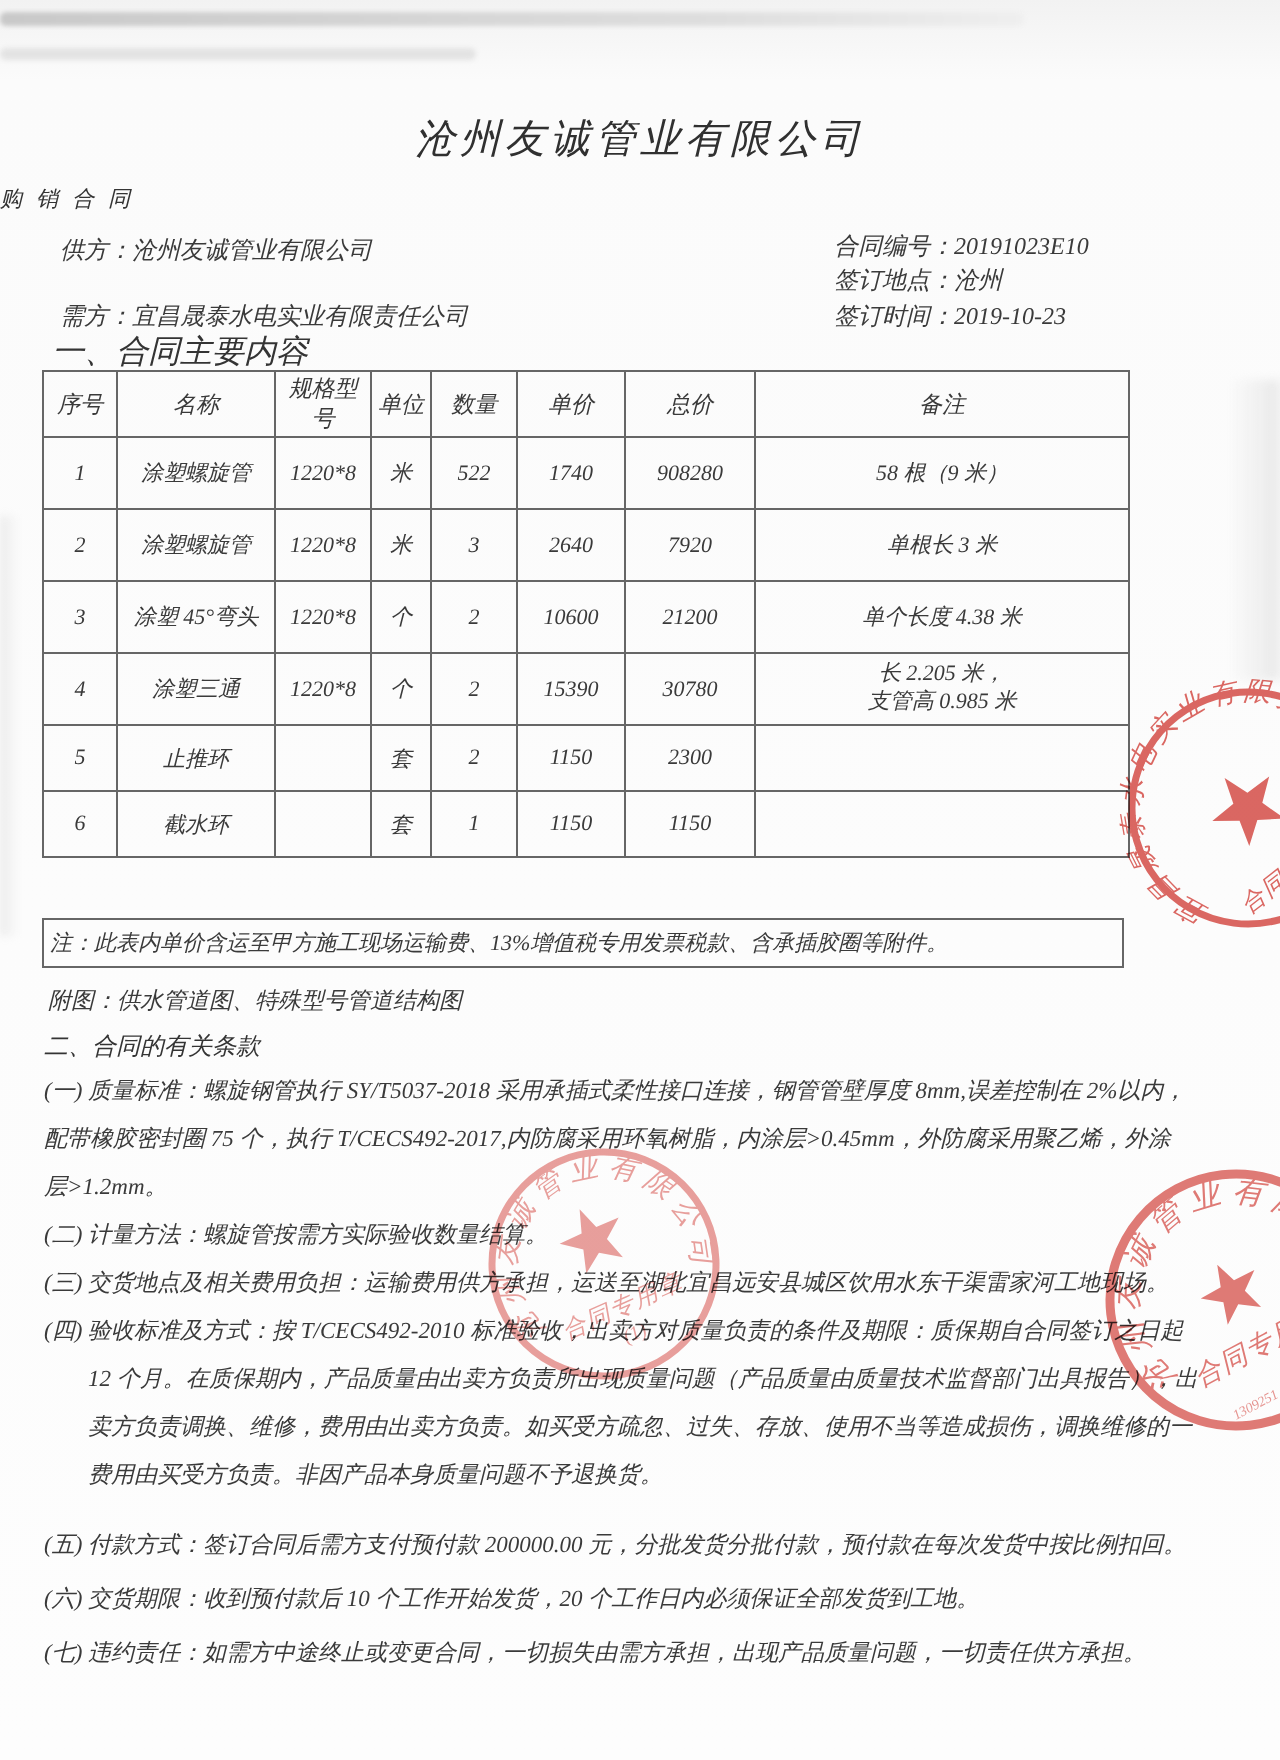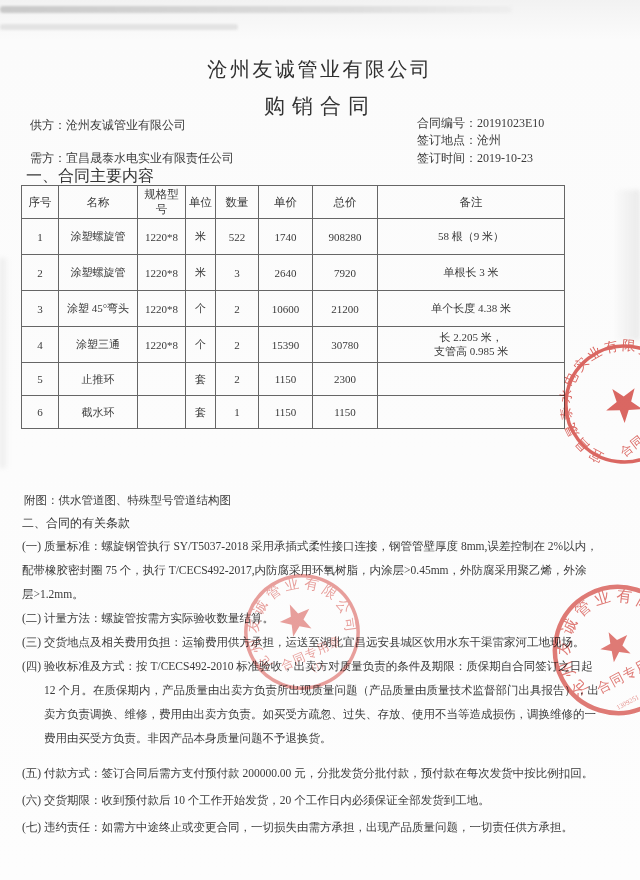--- a/index.html
+++ b/index.html
@@ -1,26 +1,26 @@
 <!DOCTYPE html>
 <html><head>
 <meta charset="utf-8">
 <style>
   :root{ --red:#d5423b; --ink:#3a3a3a; --line:#666; }
   html,body{margin:0;padding:0;}
   body{font-family:"Liberation Serif","DejaVu Serif",serif;}
   .page{position:relative;width:640px;height:880px;overflow:hidden;color:var(--ink);
-        background:linear-gradient(180deg,#f2f2f2 0px,#fbfbfb 40px,#fdfdfd 100%);}
+        background:linear-gradient(180deg,#f2f2f2 0px,#fbfbfb 40px,#fdfdfd 100%);font-style:italic;}
   .abs{position:absolute;}
   .scanbar1{left:0;top:6px;width:512px;height:7px;background:linear-gradient(90deg,#c9c9c9,#dedede 70%,#efefef);filter:blur(1px);border-radius:3px;}
   .scanbar2{left:0;top:24px;width:238px;height:6px;background:#e3e3e3;filter:blur(1.2px);border-radius:3px;}
   .smudge-right{right:0;top:190px;width:26px;height:150px;background:linear-gradient(270deg,#e9e9e9,rgba(255,255,255,0));filter:blur(2px);}
   .smudge-left{left:0;top:258px;width:9px;height:210px;background:linear-gradient(90deg,#e9e9e9,rgba(255,255,255,0));filter:blur(2px);}
   .title{left:0;top:56px;width:640px;text-align:center;font-size:20px;letter-spacing:2.5px;color:#303030;}
-  .subtitle{left:0;top:92px;width:640px;text-align:center;font-size:21px;letter-spacing:7px;color:#343434;}
+  .subtitle{left:0;top:92px;width:640px;font-size:11px;letter-spacing:7px;color:#343434;}
   .party-line{left:30px;font-size:12px;text-align:center;}
   .meta-line{left:417px;font-size:12px;}
   .sec-title{left:26px;font-size:16px;color:#343434;}
   table.items{position:absolute;left:21px;top:185px;width:543px;border-collapse:collapse;table-layout:fixed;
               font-size:11px;color:var(--ink);}
   table.items td,table.items th{border:1px solid var(--line);text-align:center;font-weight:normal;
               padding:0 2px;overflow:hidden;}
   th.h{height:32px;font-size:11.5px;}
   tr.r35 td{height:35px;} tr.r32 td{height:32px;} tr.rt td{height:33px;}
   .remark2{line-height:1.25;}
@@ -150,20 +150,23 @@
       <td></td>
       <td>套</td>
       <td>1</td>
       <td>1150</td>
       <td>1150</td>
       <td></td>
     </tr>
   </tbody>
     </table>
 
+  <div class="abs notebox">
+    <span>注：此表内单价含运至甲方施工现场运输费、13%增值税专用发票税款、含承插胶圈等附件。</span>
+  </div>
 
   <div class="abs attach">附图：供水管道图、特殊型号管道结构图</div>
   <div class="abs sec2">二、合同的有关条款</div>
 
   <div class="abs terms">
     <div class="ln">(一) 质量标准：螺旋钢管执行 SY/T5037-2018 采用承插式柔性接口连接，钢管管壁厚度 8mm,误差控制在 2%以内，</div>
     <div class="ln">配带橡胶密封圈 75 个，执行 T/CECS492-2017,内防腐采用环氧树脂，内涂层&gt;0.45mm，外防腐采用聚乙烯，外涂</div>
     <div class="ln">层&gt;1.2mm。</div>
     <div class="ln">(二) 计量方法：螺旋管按需方实际验收数量结算。</div>
     <div class="ln">(三) 交货地点及相关费用负担：运输费用供方承担，运送至湖北宜昌远安县城区饮用水东干渠雷家河工地现场。</div>

